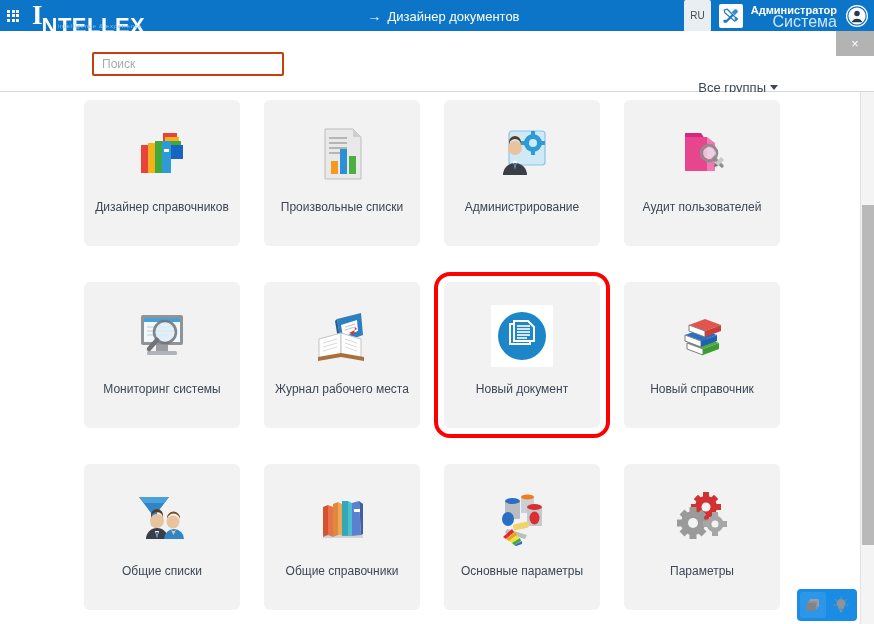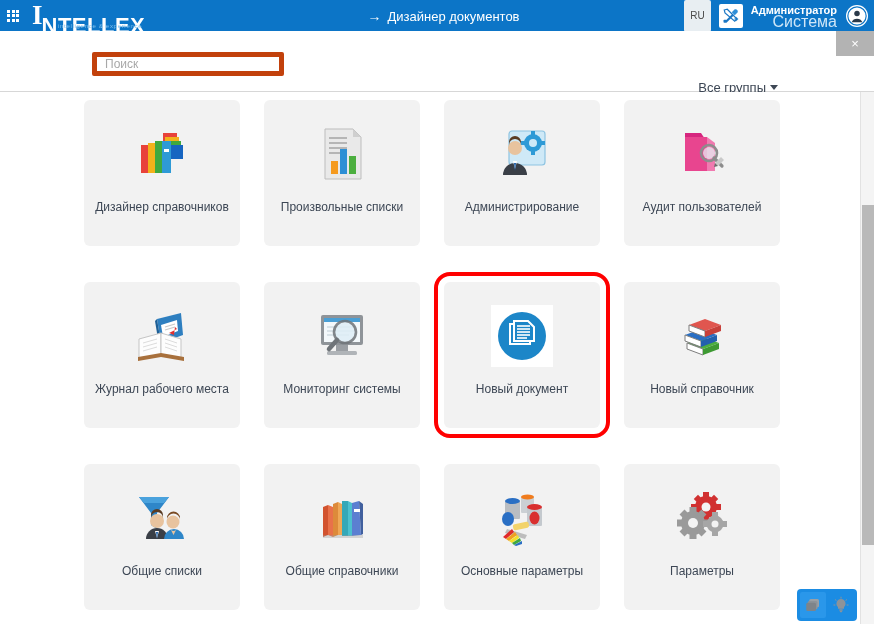--- a/index.html
+++ b/index.html
@@ -85,21 +85,21 @@
   
   .filterbar {
     position: absolute; top: 31px; left: 0;
     width: 874px; height: 61px;
     background: #ffffff;
     border-bottom: 1px solid #d7d7d7;
   }
   .search-input {
     position: absolute; left: 92px; top: 21px;
     width: 192px; height: 24px;
-    border: 5px solid #c2410c;
+    border: 2px solid #c2410c;
     border-radius: 2px;
     padding: 0 8px;
     font-size: 12px; color: #333;
     font-family: "Liberation Sans", sans-serif;
     outline: none;
     background: #fff;
   }
   .search-input::placeholder { color: #a8a8a8; }
 
   .group-select {
@@ -311,20 +311,40 @@
           <path d="M14 14 H36 V48 H14 Z" fill="#e8458f"></path>
           <path d="M36 14 L44 20 V48 L36 48 Z" fill="#f07ab0"></path>
           <circle cx="38" cy="30" r="8" fill="none" stroke="#8d8d8d" stroke-width="2.6"></circle>
           <circle cx="38" cy="30" r="6" fill="#e7eef3" opacity="0.75"></circle>
           <path d="M43 35 L51 43" stroke="#8d8d8d" stroke-width="3.2" stroke-linecap="round"></path>
           <path d="M44 40 L50 34 L53 37 L47 43 Z" fill="#c9c9c9"></path>
           <path d="M44 40 L47 43 L43 44 Z" fill="#6b6b6b"></path>
         </svg>
       </div>
       <div class="tile-label">Аудит пользователей</div>
+    </div>
+
+    <div class="tile">
+      <div class="tile-icon">
+        <svg width="62" height="62" viewBox="0 0 62 62">
+          <rect x="10" y="10" width="42" height="30" rx="2" fill="#8f9499"></rect>
+          <rect x="13" y="13" width="36" height="24" fill="#f3f8fb"></rect>
+          <rect x="13" y="13" width="36" height="4" fill="#4a9fd5"></rect>
+          <g stroke="#c9d6de" stroke-width="1.3">
+            <path d="M16 22 H44"></path>
+              <path d="M16 26 H44"></path>
+              <path d="M16 30 H38"></path>
+          </g>
+          <rect x="25" y="40" width="12" height="6" fill="#9a9ea3"></rect>
+          <rect x="16" y="46" width="30" height="4" rx="1.5" fill="#b0b4b8"></rect>
+          <circle cx="34" cy="27" r="11" fill="#dfeef7" opacity="0.85" stroke="#6f7479" stroke-width="2.6"></circle>
+          <path d="M26 35 L18 44" stroke="#6f7479" stroke-width="4.5" stroke-linecap="round"></path>
+        </svg>
+      </div>
+      <div class="tile-label">Мониторинг системы</div>
     </div>
 
     <div class="tile">
       <div class="tile-icon">
         <svg width="62" height="62" viewBox="0 0 62 62">
           <path d="M26 14 L50 8 L52 30 L30 38 Z" fill="#2e7fc0"></path>
           <path d="M26 14 L30 38 L28 40 L24 16 Z" fill="#1e5f96"></path>
           <path d="M30 20 L46 15 L47 26 L32 32 Z" fill="#ffffff"></path>
           <path d="M34 22 L44 19" stroke="#c9c9c9" stroke-width="1.2"></path>
           <path d="M34 25 L44 22" stroke="#c9c9c9" stroke-width="1.2"></path>
@@ -338,40 +358,20 @@
               <path d="M12 46 L26 42"></path>
             <path d="M34 34 L46 38"></path>
               <path d="M34 38 L46 42"></path>
               <path d="M34 42 L46 46"></path>
           </g>
         </svg>
       </div>
       <div class="tile-label">Журнал рабочего места</div>
     </div>
 
-    <div class="tile">
-      <div class="tile-icon">
-        <svg width="62" height="62" viewBox="0 0 62 62">
-          <rect x="10" y="10" width="42" height="30" rx="2" fill="#8f9499"></rect>
-          <rect x="13" y="13" width="36" height="24" fill="#f3f8fb"></rect>
-          <rect x="13" y="13" width="36" height="4" fill="#4a9fd5"></rect>
-          <g stroke="#c9d6de" stroke-width="1.3">
-            <path d="M16 22 H44"></path>
-              <path d="M16 26 H44"></path>
-              <path d="M16 30 H38"></path>
-          </g>
-          <rect x="25" y="40" width="12" height="6" fill="#9a9ea3"></rect>
-          <rect x="16" y="46" width="30" height="4" rx="1.5" fill="#b0b4b8"></rect>
-          <circle cx="34" cy="27" r="11" fill="#dfeef7" opacity="0.85" stroke="#6f7479" stroke-width="2.6"></circle>
-          <path d="M26 35 L18 44" stroke="#6f7479" stroke-width="4.5" stroke-linecap="round"></path>
-        </svg>
-      </div>
-      <div class="tile-label">Мониторинг системы</div>
-    </div>
-
     <div class="tile highlighted">
       <div class="tile-icon">
         <svg width="62" height="62" viewBox="0 0 62 62">
           <rect x="0" y="0" width="62" height="62" fill="#ffffff"></rect>
           <circle cx="31" cy="31" r="24" fill="#1c86c8"></circle>
           <path d="M19 39 L19 19 L33 19 L39 25 L39 39 Z" fill="#1c86c8" stroke="#ffffff" stroke-width="2"></path>
           <path d="M23 16 L23 36 L43 36 L43 22 L37 16 Z" fill="#1c86c8" stroke="#ffffff" stroke-width="2"></path>
           <g stroke="#ffffff" stroke-width="1.6">
             <path d="M26 21 H39"></path>
               <path d="M26 24 H39"></path>

